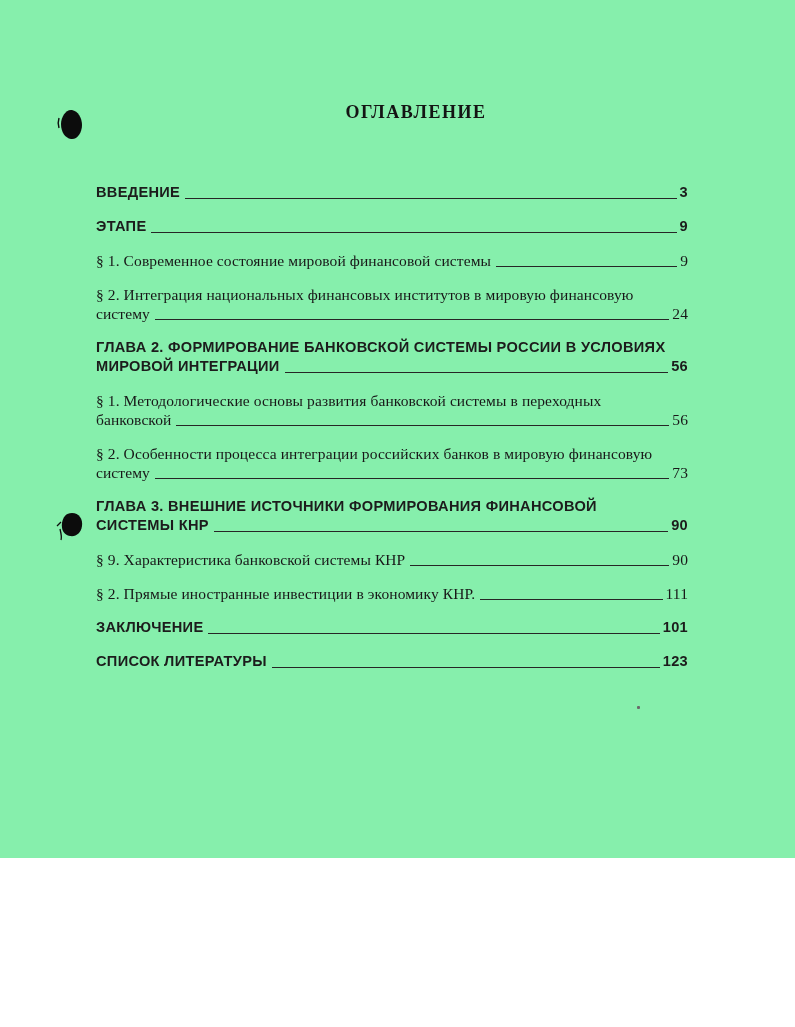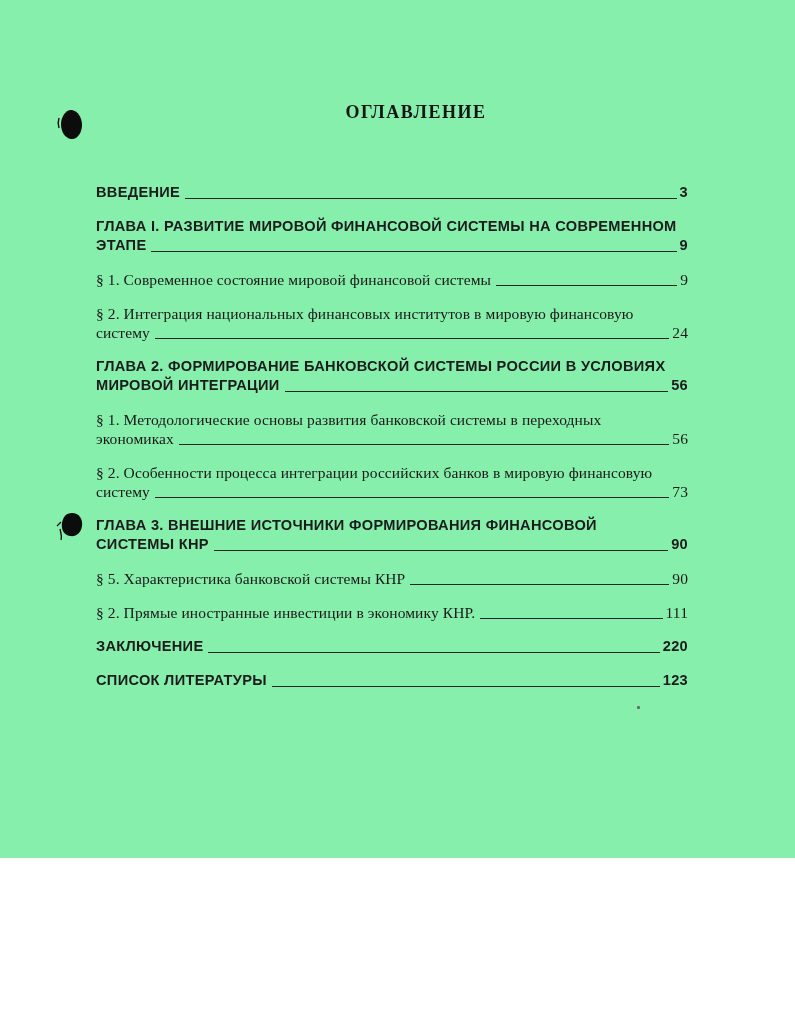--- a/index.html
+++ b/index.html
@@ -121,21 +121,20 @@
 
   <div class="toc">
       <div class="entry section">
         <div class="entry-row">
           <span class="entry-text">ВВЕДЕНИЕ</span>
           <span class="leader"></span>
           <span class="entry-page">3</span>
         </div>
       </div>
       <div class="entry section">
-        <div class="entry-line">ГЛАВА I. РАЗВИТИЕ МИРОВОЙ ФИНАНСОВОЙ СИСТЕМЫ НА СОВРЕМЕННОМ</div>
         <div class="entry-row">
           <span class="entry-text">ЭТАПЕ</span>
           <span class="leader"></span>
           <span class="entry-page">9</span>
         </div>
       </div>
       <div class="entry paragraph">
         <div class="entry-row">
           <span class="entry-text">§ 1. Современное состояние мировой финансовой системы</span>
           <span class="leader"></span>
@@ -154,21 +153,21 @@
         <div class="entry-line">ГЛАВА 2. ФОРМИРОВАНИЕ БАНКОВСКОЙ СИСТЕМЫ РОССИИ В УСЛОВИЯХ</div>
         <div class="entry-row">
           <span class="entry-text">МИРОВОЙ ИНТЕГРАЦИИ</span>
           <span class="leader"></span>
           <span class="entry-page">56</span>
         </div>
       </div>
       <div class="entry paragraph">
         <div class="entry-line">§ 1. Методологические основы развития банковской системы в переходных</div>
         <div class="entry-row">
-          <span class="entry-text">экономиках</span>
+          <span class="entry-text">банковской</span>
           <span class="leader"></span>
           <span class="entry-page">56</span>
         </div>
       </div>
       <div class="entry paragraph">
         <div class="entry-line">§ 2. Особенности процесса интеграции российских банков в мировую финансовую</div>
         <div class="entry-row">
           <span class="entry-text">систему</span>
           <span class="leader"></span>
           <span class="entry-page">73</span>
@@ -177,37 +176,37 @@
       <div class="entry section">
         <div class="entry-line">ГЛАВА 3. ВНЕШНИЕ ИСТОЧНИКИ ФОРМИРОВАНИЯ ФИНАНСОВОЙ</div>
         <div class="entry-row">
           <span class="entry-text">СИСТЕМЫ КНР</span>
           <span class="leader"></span>
           <span class="entry-page">90</span>
         </div>
       </div>
       <div class="entry paragraph">
         <div class="entry-row">
-          <span class="entry-text">§ 5. Характеристика банковской системы КНР</span>
+          <span class="entry-text">§ 9. Характеристика банковской системы КНР</span>
           <span class="leader"></span>
           <span class="entry-page">90</span>
         </div>
       </div>
       <div class="entry paragraph">
         <div class="entry-row">
           <span class="entry-text">§ 2. Прямые иностранные инвестиции в экономику КНР.</span>
           <span class="leader"></span>
           <span class="entry-page">111</span>
         </div>
       </div>
       <div class="entry section">
         <div class="entry-row">
           <span class="entry-text">ЗАКЛЮЧЕНИЕ</span>
           <span class="leader"></span>
-          <span class="entry-page">220</span>
+          <span class="entry-page">101</span>
         </div>
       </div>
       <div class="entry section">
         <div class="entry-row">
           <span class="entry-text">СПИСОК ЛИТЕРАТУРЫ</span>
           <span class="leader"></span>
           <span class="entry-page">123</span>
         </div>
       </div>
     </div>

